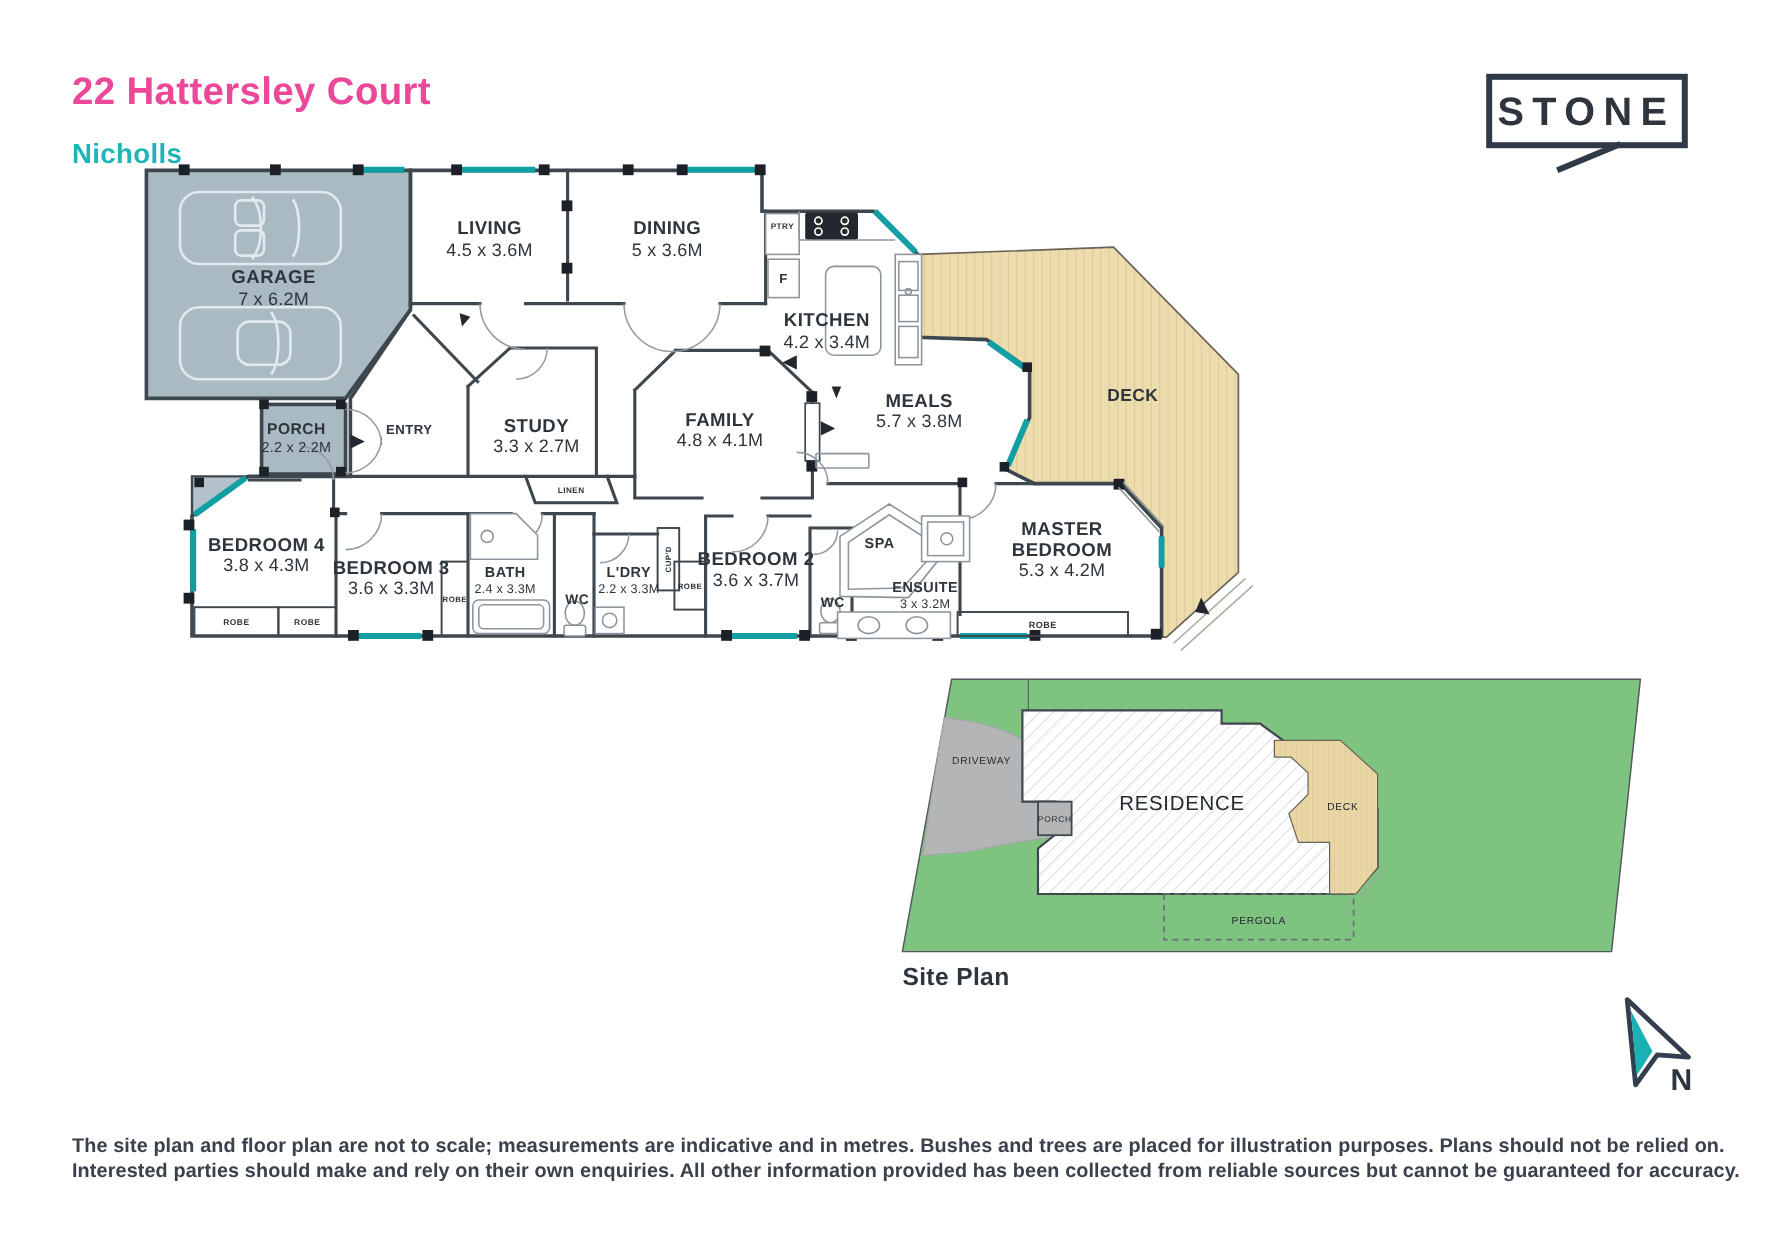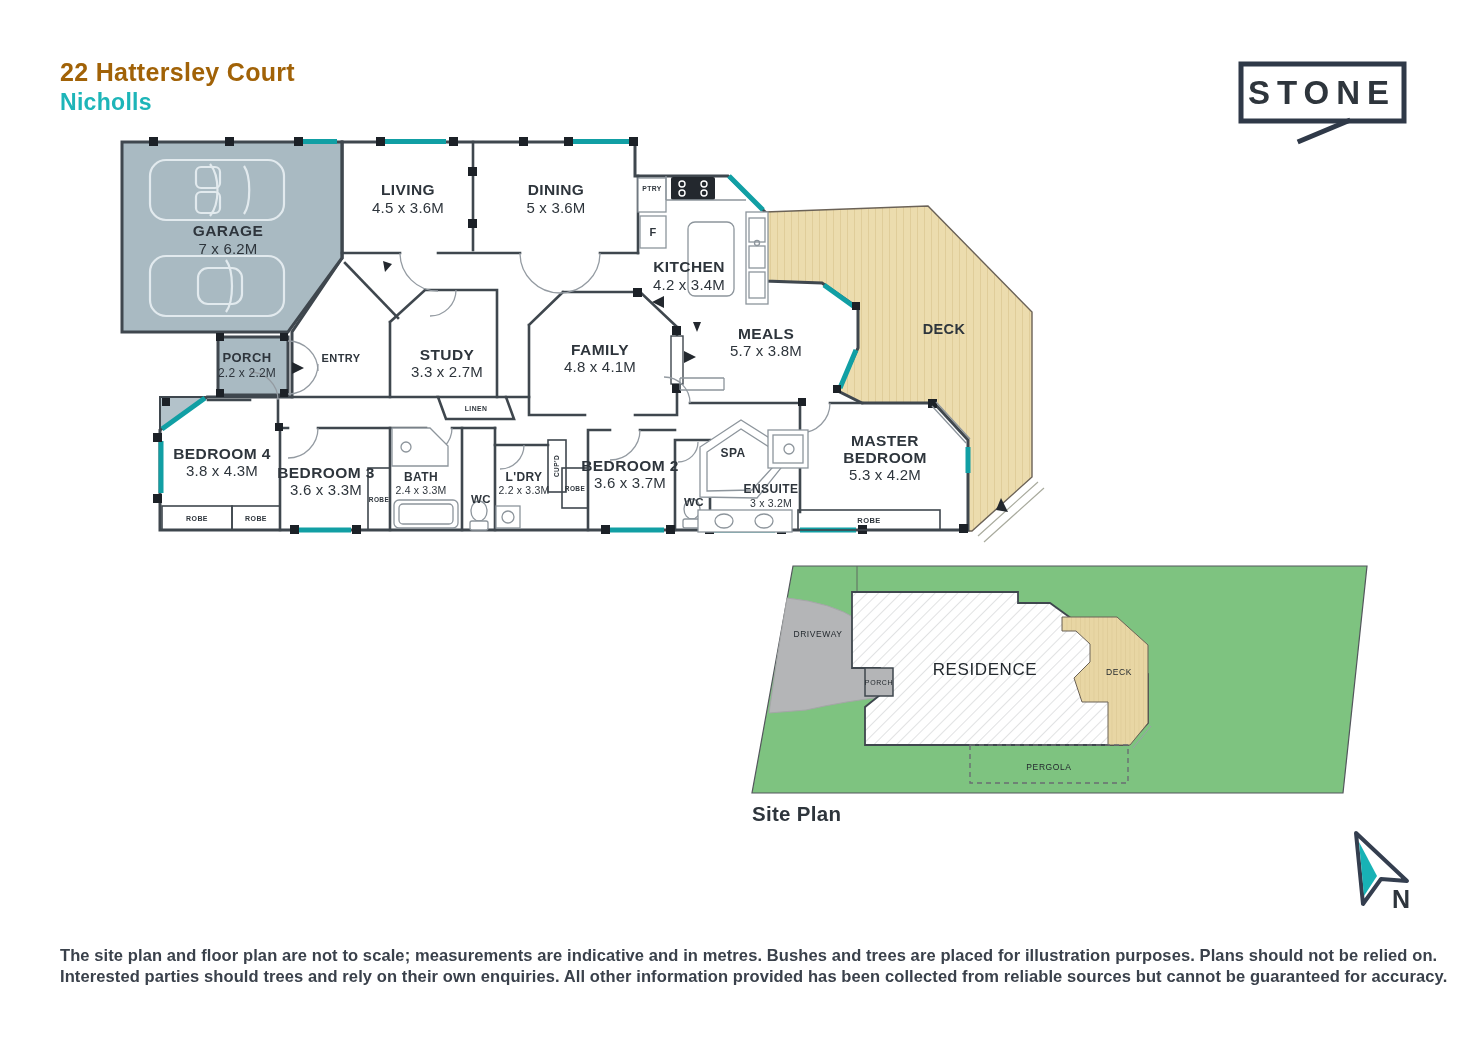--- a/index.html
+++ b/index.html
@@ -1,21 +1,21 @@
 <!DOCTYPE html>
 <html><head>
 <meta charset="utf-8">
 <style>
   html,body{margin:0;padding:0;background:#ffffff;}
   .stage{position:relative;width:1472px;height:1040px;background:#fff;overflow:hidden;
          font-family:"Liberation Sans",sans-serif;}
   .plan-svg{position:absolute;left:0;top:0;}
   .hdr{position:absolute;left:60px;top:58px;}
-  .hdr .address{font-size:25px;font-weight:700;color:#a16207;letter-spacing:.3px;white-space:nowrap;}
-  .hdr .suburb{font-size:23px;font-weight:700;color:#1db5b8;letter-spacing:.3px;margin-top:2px;white-space:nowrap;}
+  .hdr .address{font-size:32px;font-weight:700;color:#ec4899;letter-spacing:.3px;white-space:nowrap;}
+  .hdr .suburb{font-size:23px;font-weight:700;color:#1db5b8;letter-spacing:.3px;margin-top:20px;white-space:nowrap;}
   .disclaimer{position:absolute;left:60px;top:945px;width:1360px;color:#3a414b;
               font-size:16.5px;line-height:20.5px;letter-spacing:.1px;font-weight:bold;}
   .disclaimer div{white-space:nowrap;}
   
   .w{stroke:#3f474e;stroke-width:2.6;fill:none;stroke-linecap:square;}
   .outer{fill:#ffffff;stroke:#3f474e;stroke-width:3;}
   .gar{fill:#a9bac2;stroke:#3f474e;stroke-width:3;}
   .teal{stroke:#119fa4;stroke-width:5;fill:none;}
   .tick{fill:#1c2127;}
   .arc{stroke:#949ba2;stroke-width:1.3;fill:none;}
@@ -300,16 +300,16 @@
   </g>
 </svg>
 
   <div class="hdr">
     <div class="address">22 Hattersley Court</div>
     <div class="suburb">Nicholls</div>
   </div>
 
   <div class="disclaimer">
     <div>The site plan and floor plan are not to scale; measurements are indicative and in metres. Bushes and trees are placed for illustration purposes. Plans should not be relied on.</div>
-    <div>Interested parties should trees and rely on their own enquiries. All other information provided has been collected from reliable sources but cannot be guaranteed for accuracy.</div>
+    <div>Interested parties should make and rely on their own enquiries. All other information provided has been collected from reliable sources but cannot be guaranteed for accuracy.</div>
   </div>
 
 </div>
 
 </body></html>

